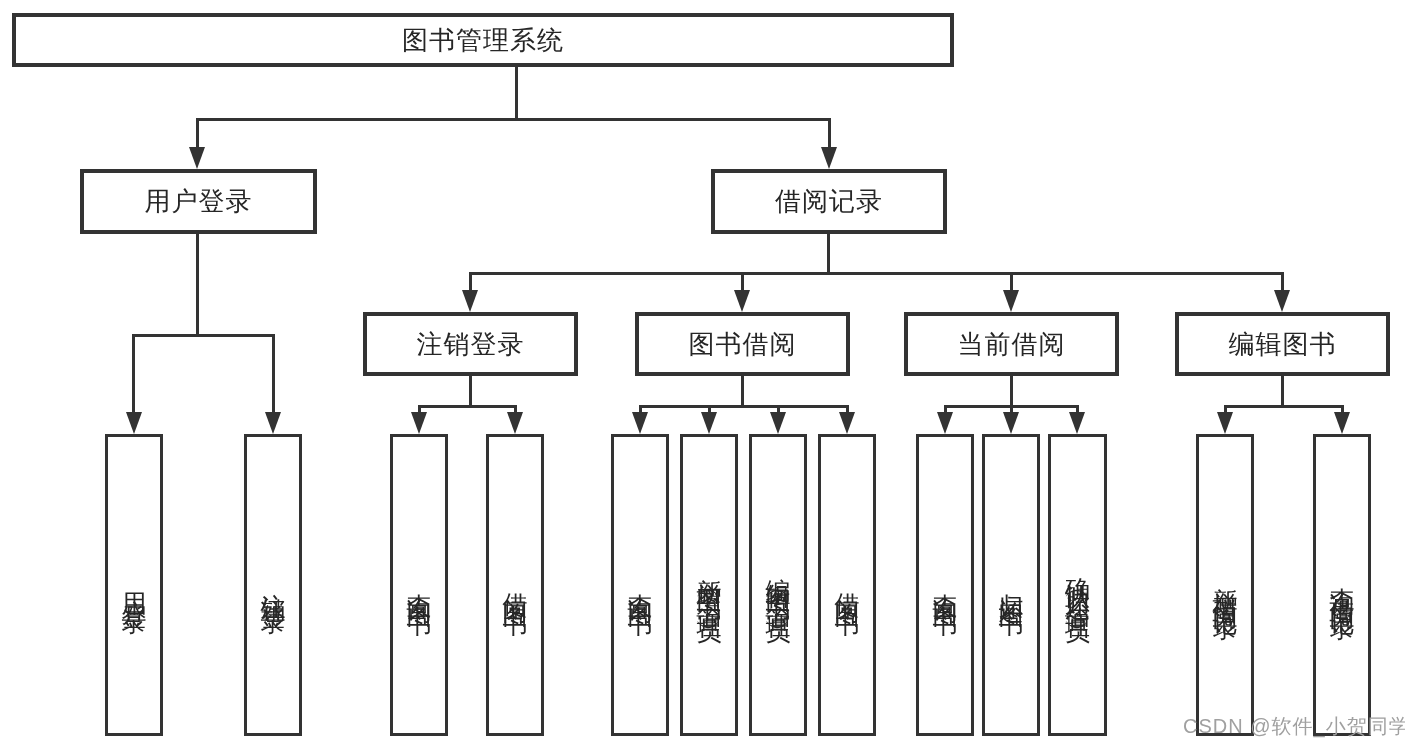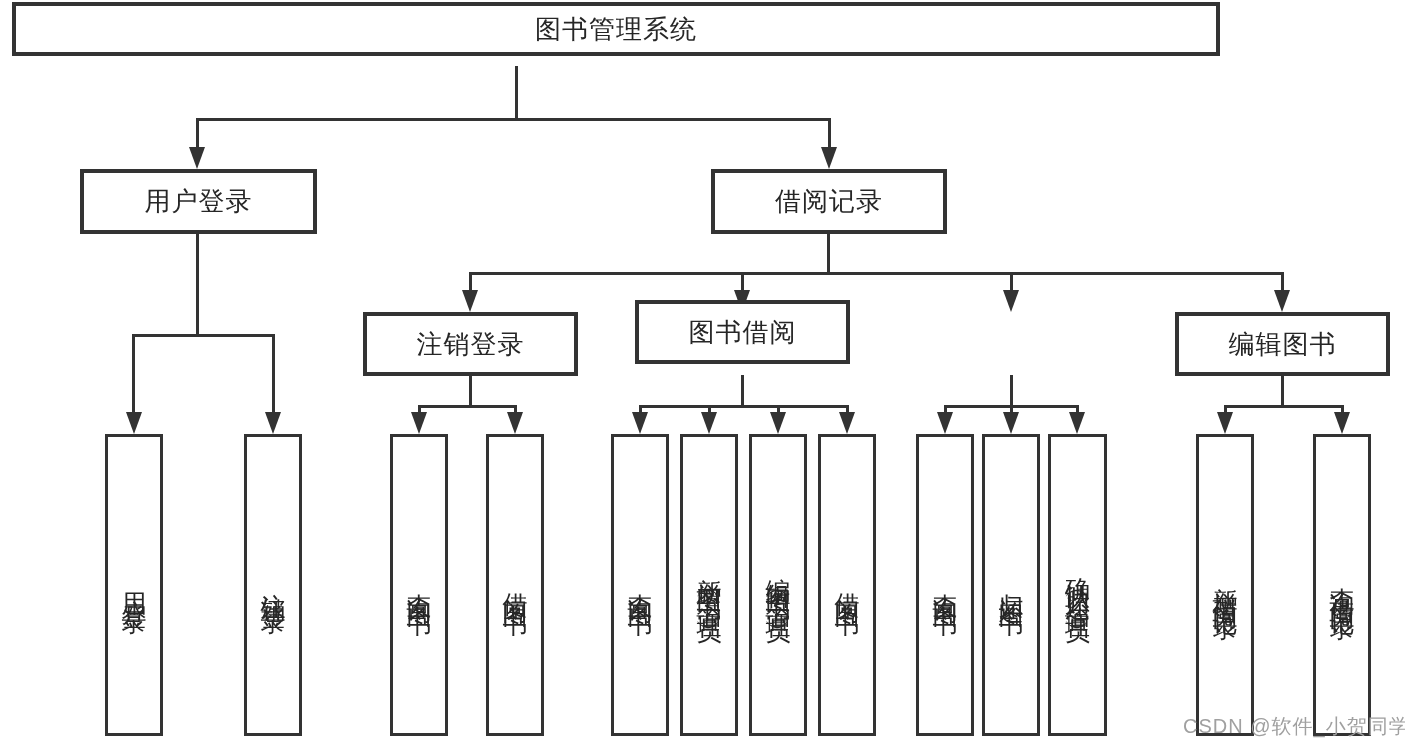--- a/index.html
+++ b/index.html
@@ -36,27 +36,28 @@
     position:absolute;font-size:20px;letter-spacing:1px;
     color:var(--watermark-color,#a0a0a0);
     white-space:nowrap;z-index:3;
   }
 </style>
 </head>
 <body>
 
 <div class="canvas">
 
-  <div class="box" style="left:12px;top:2px;width:1208px;height:54px;">图书管理系统</div>
+  <div class="box" style="left:12px;top:13px;width:942px;height:54px;">图书管理系统</div>
 
   <div class="box" style="left:80px;top:169px;width:237px;height:65px;">用户登录</div>
   <div class="box" style="left:711px;top:169px;width:236px;height:65px;">借阅记录</div>
 
   <div class="box" style="left:363px;top:312px;width:215px;height:64px;">注销登录</div>
-  <div class="box" style="left:635px;top:300px;width:215px;height:64px;">图书借阅</div>
+  <div class="box" style="left:635px;top:312px;width:215px;height:64px;">图书借阅</div>
+  <div class="box" style="left:904px;top:312px;width:215px;height:64px;">当前借阅</div>
   <div class="box" style="left:1175px;top:312px;width:215px;height:64px;">编辑图书</div>
 
   <div class="box leaf" style="left:105px;top:434px;width:58px;height:302px;">用户登录</div>
   <div class="box leaf" style="left:244px;top:434px;width:58px;height:302px;">注销登录</div>
 
   <div class="box leaf" style="left:390px;top:434px;width:58px;height:302px;">查询图书</div>
   <div class="box leaf" style="left:486px;top:434px;width:58px;height:302px;">借阅图书</div>
 
   <div class="box leaf" style="left:611px;top:434px;width:58px;height:302px;">查询图书</div>
   <div class="box leaf" style="left:680px;top:434px;width:58px;height:302px;">新增图书（管理员）</div>

